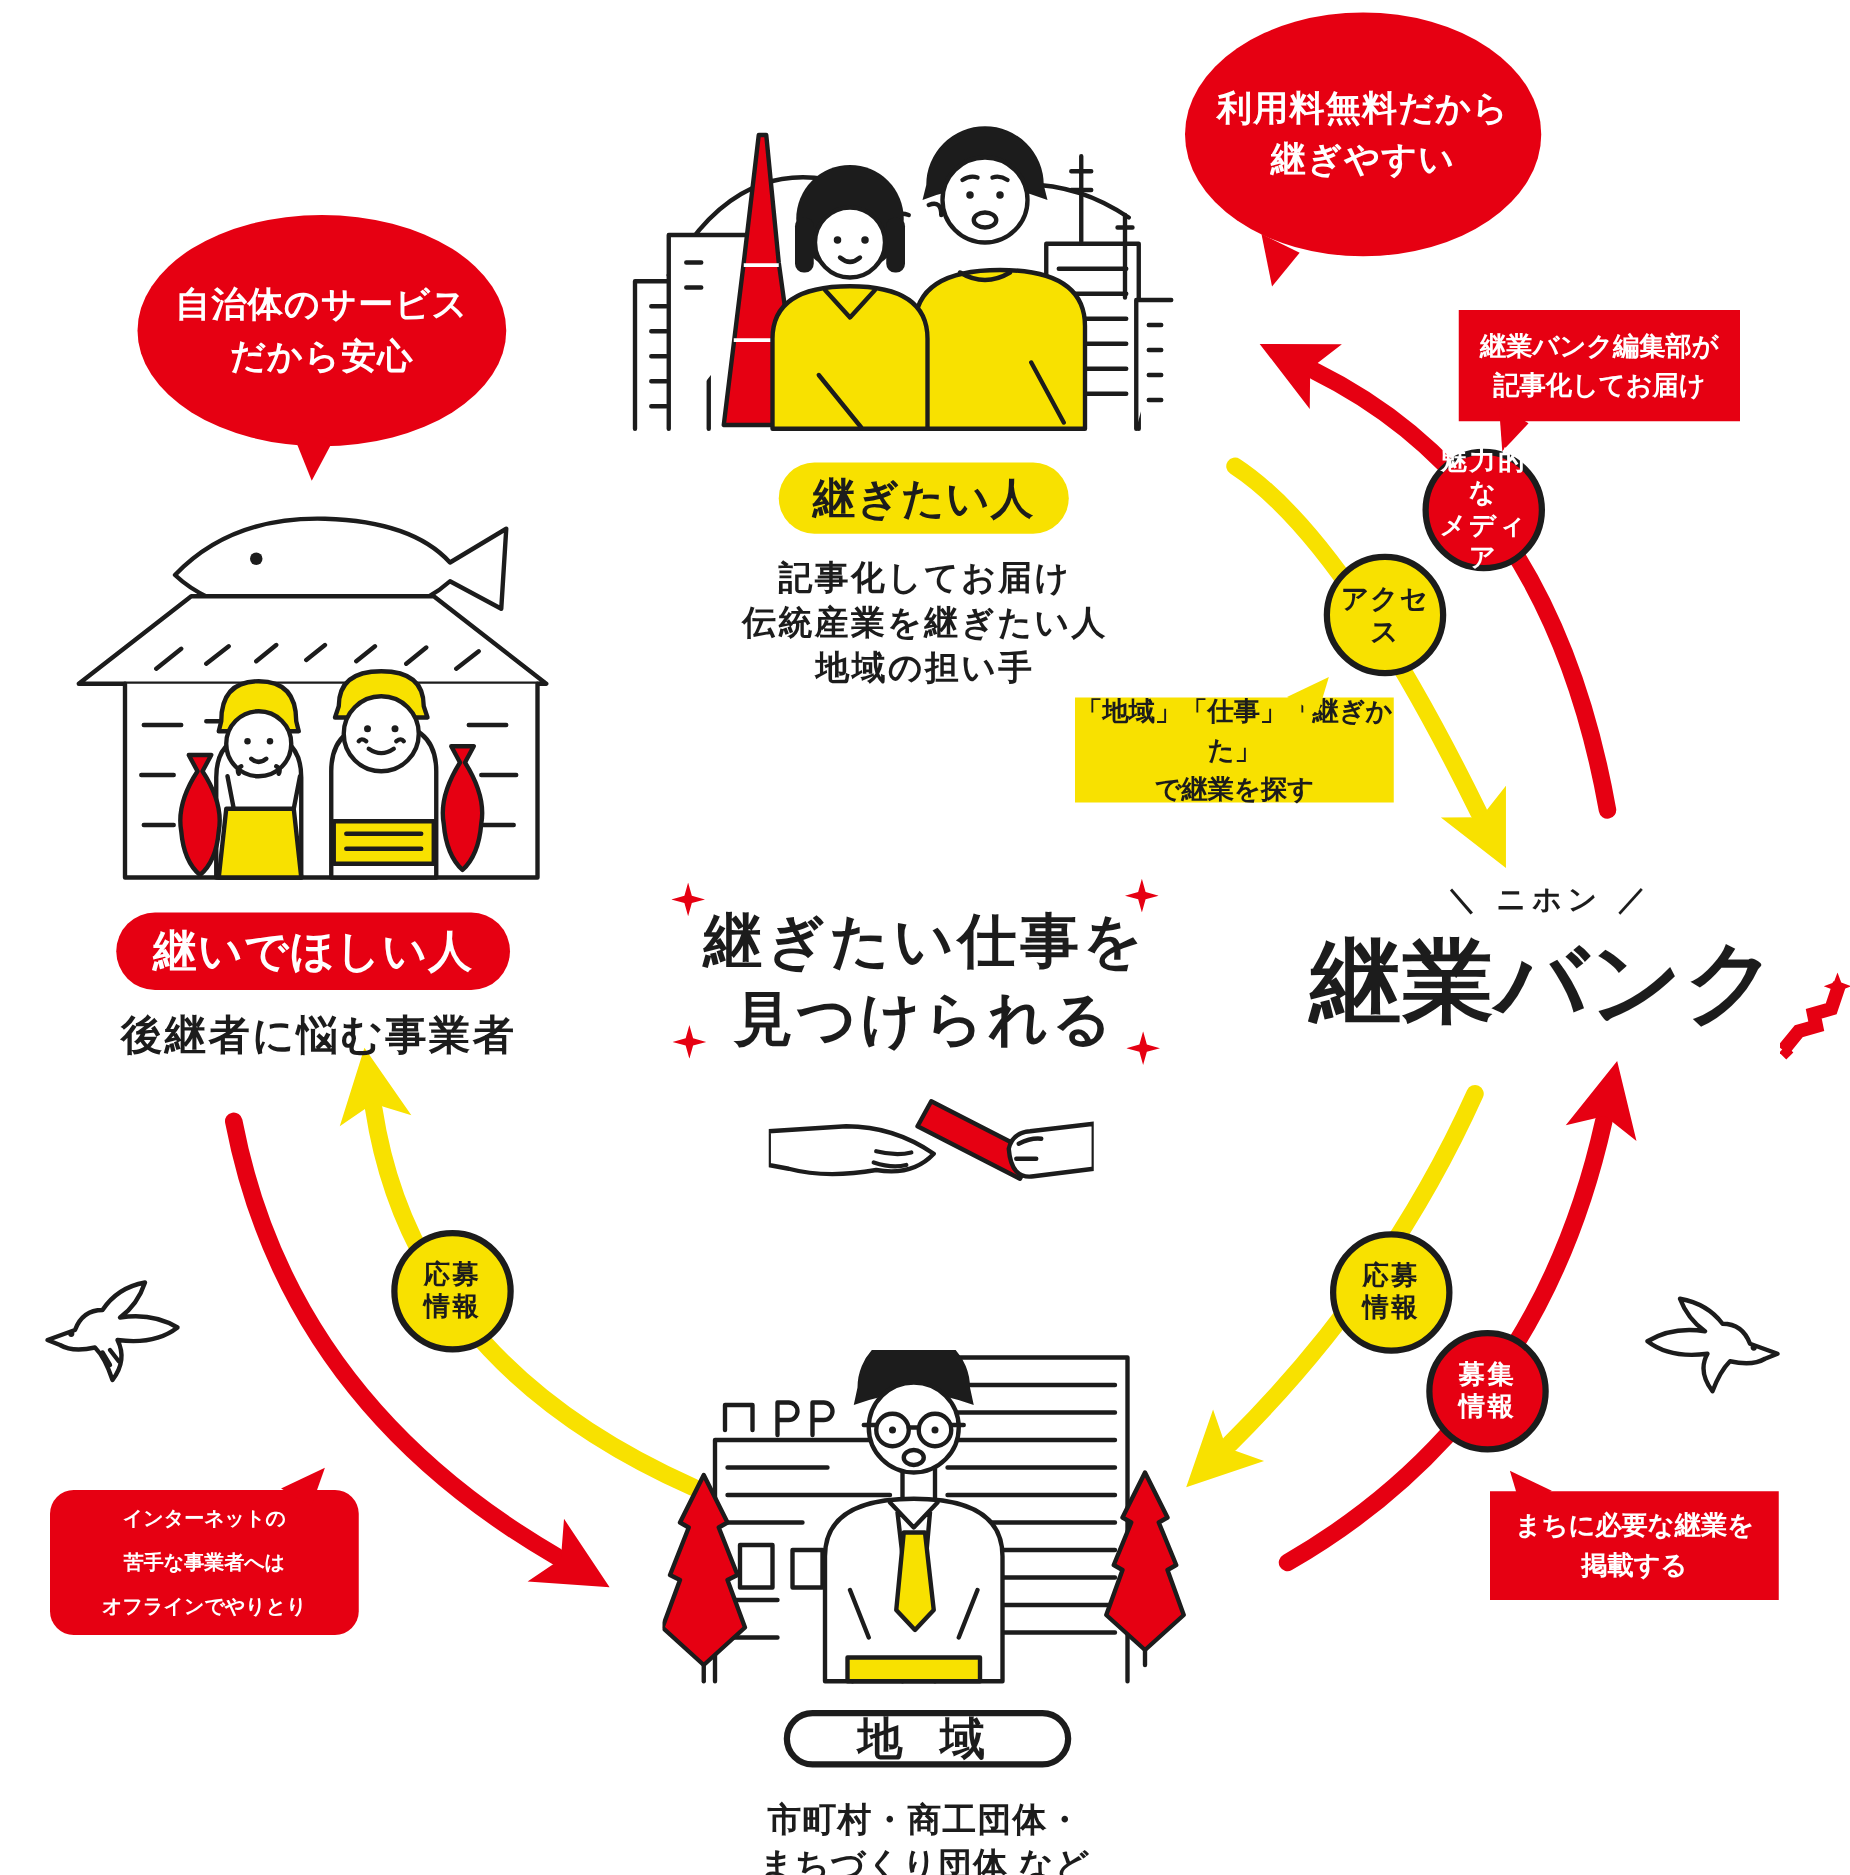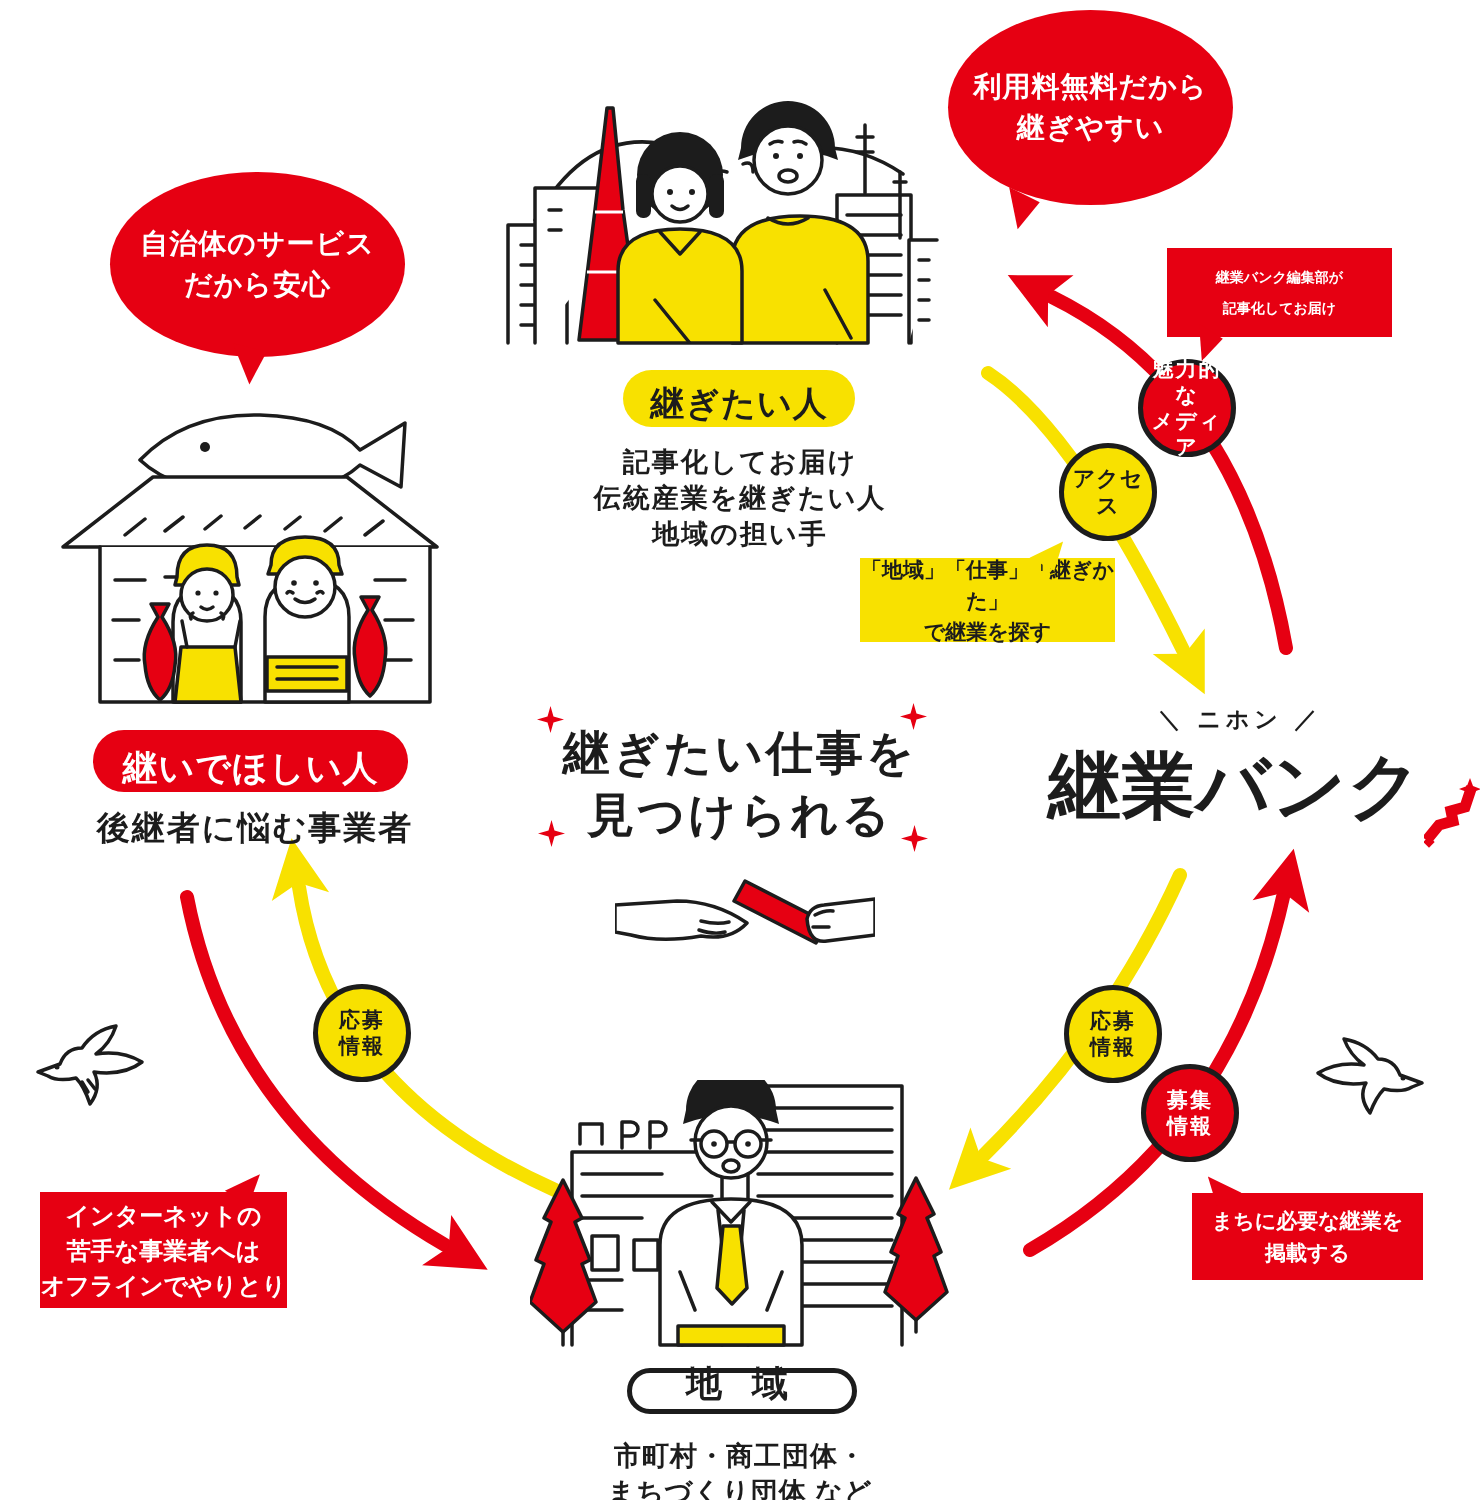--- a/index.html
+++ b/index.html
@@ -20,21 +20,21 @@
   .callout::after{content:"";position:absolute;width:0;height:0;border-style:solid;}
   .callout-editorial::after{left:22px;bottom:-22px;border-width:30px 6px 0 22px;border-color:var(--red) transparent transparent transparent;transform:rotate(32deg);}
   .callout-search::after{right:52px;top:-22px;border-width:0 6px 30px 22px;border-color:transparent transparent var(--yellow) transparent;transform:rotate(28deg);}
   .callout-offline::after{right:28px;top:-24px;border-width:0 6px 32px 22px;border-color:transparent transparent var(--red) transparent;transform:rotate(30deg);}
   .callout-posting::after{left:16px;top:-22px;border-width:0 22px 30px 6px;border-color:transparent transparent var(--red) transparent;transform:rotate(-28deg);}
   
   .node{box-sizing:border-box;width:98px;height:98px;border-radius:50%;border:5px solid var(--ink);display:flex;align-items:center;justify-content:center;font-weight:800;font-size:21px;line-height:1.25;letter-spacing:2px;}
   .node-red{background:var(--red);color:#fff;}
   .node-yellow{background:var(--yellow);color:var(--ink);}
   
-  .pill{border-radius:999px;display:flex;align-items:flex-end;justify-content:center;font-weight:800;}
+  .pill{border-radius:999px;display:flex;align-items:center;justify-content:center;font-weight:800;}
   .pill-yellow{background:var(--yellow);color:var(--ink);}
   .pill-red{background:var(--red);color:#fff;}
   .pill-outline{background:#fff;border:5px solid var(--ink);box-sizing:border-box;}
   .desc{font-weight:700;color:var(--ink);}
   
   .headline{font-size:47px;line-height:62px;font-weight:800;letter-spacing:3px;color:var(--ink);}
   .logo-kana{font-size:23px;font-weight:700;letter-spacing:5px;text-align:center;color:var(--ink);}
   .logo-title{font-size:73px;font-weight:900;letter-spacing:1px;text-align:center;line-height:100px;color:var(--ink);}
   .sparkle{background:var(--red);clip-path:polygon(50% 0%,61% 39%,100% 50%,61% 61%,50% 100%,39% 61%,0% 50%,39% 39%);}
   
@@ -182,29 +182,29 @@
 
   <div class="abs bubble bubble-municipal" style="left:110px;top:172px;width:295px;height:185px;">
     <span class="txt">自治体のサービス
 だから安心</span>
   </div>
   <div class="abs bubble bubble-free" style="left:948px;top:10px;width:285px;height:195px;">
     <span class="txt">利用料無料だから
 継ぎやすい</span>
   </div>
 
-  <div class="abs callout callout-red callout-editorial" style="left:1167px;top:248px;width:225px;height:89px;font-size:14px;line-height:31px;">
+  <div class="abs callout callout-red callout-editorial" style="left:1167px;top:248px;width:225px;height:89px;font-size:21px;line-height:31px;">
     <span class="txt">継業バンク編集部が
 記事化してお届け</span>
   </div>
   <div class="abs callout callout-yellow callout-search" style="left:860px;top:558px;width:255px;height:84px;font-size:21px;line-height:31px;">
     <span class="txt">「地域」「仕事」「継ぎかた」
 で継業を探す</span>
   </div>
-  <div class="abs callout callout-red callout-offline" style="left:40px;top:1192px;width:247px;height:116px;font-size:24px;line-height:35px;">
+  <div class="abs callout callout-red callout-offline" style="left:40px;top:1192px;width:247px;height:116px;font-size:16px;line-height:35px;border-radius:19px;">
     <span class="txt">インターネットの
 苦手な事業者へは
 オフラインでやりとり</span>
   </div>
   <div class="abs callout callout-red callout-posting" style="left:1192px;top:1193px;width:231px;height:87px;font-size:21px;line-height:32px;">
     <span class="txt">まちに必要な継業を
 掲載する</span>
   </div>
 
   <div class="abs node node-yellow" style="left:1059px;top:443px;font-size:22px;letter-spacing:1px;">

